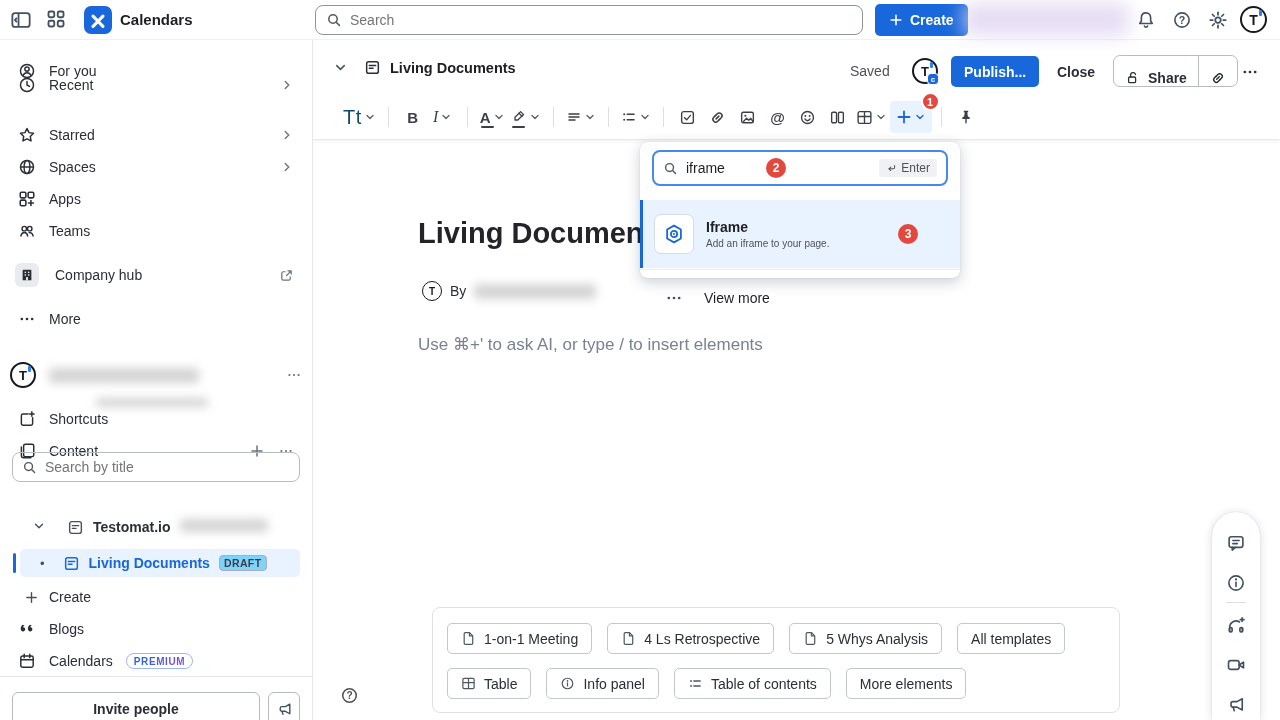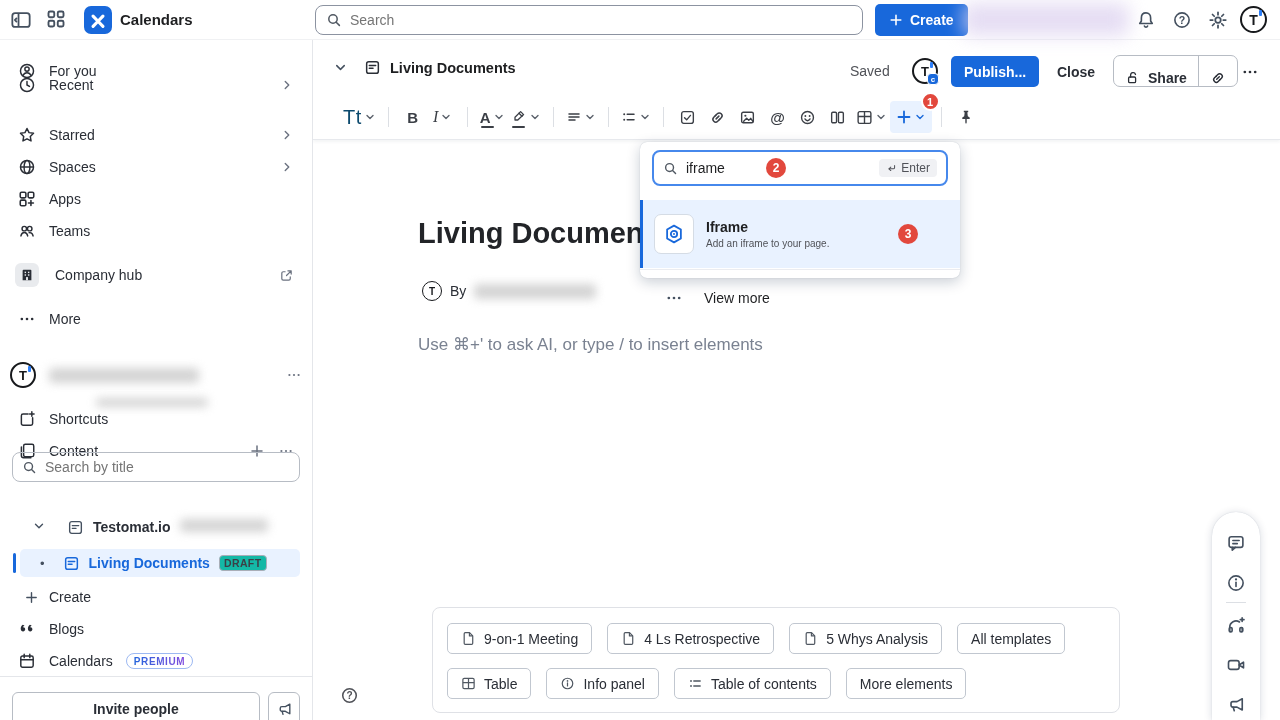--- a/index.html
+++ b/index.html
@@ -34,21 +34,21 @@
   .navitem { position:absolute; left:8px; width:296px; height:32px; border-radius:6px; display:flex;
     align-items:center; gap:13px; padding:0 10px; font-size:14px; color:#2A2E36; cursor:pointer; }
   .navitem .lbl { flex:1; }
   .navitem .chev { color:#6B7280; }
   .blurbar { background:#c9c9c9; filter:blur(5px); border-radius:4px; opacity:.8; }
   .sb-search { position:absolute; left:12px; top:412px; width:288px; height:30px; border:1px solid #B7BCC4;
     border-radius:8px; display:flex; align-items:center; gap:8px; padding:0 9px; }
   .sb-search input { border:none; outline:none; font-size:14px; color:#505258; width:100%;
     font-family:inherit; background:transparent; }
   .draft-badge { font-size:10.5px; font-weight:700; color:#3B3F46; border:1.5px solid #A9AEB8;
-    border-radius:4px; padding:1px 4px; letter-spacing:.4px; background:#14b8a6; }
+    border-radius:4px; padding:1px 4px; letter-spacing:.4px; background:#7dd3fc; }
   .premium-badge { font-size:10px; font-weight:700; letter-spacing:.6px; padding:1.5px 7px;
     border:1px solid #9DB9F2; border-radius:9px; background:linear-gradient(90deg,#1868DB,#8F49DE);
     -webkit-background-clip:text; background-clip:text; color:transparent; }
   .invite-btn { position:absolute; left:12px; top:652px; width:248px; height:34px; border:1px solid #B7BCC4;
     border-radius:6px; background:#fff; font-size:14px; font-weight:700; color:#2A2E36;
     font-family:inherit; cursor:pointer; }
   .mega-btn { position:absolute; left:268px; top:652px; width:32px; height:34px; border:1px solid #B7BCC4;
     border-radius:6px; background:#fff; display:flex; align-items:center; justify-content:center;
     color:#44505F; cursor:pointer; }
 
@@ -596,21 +596,21 @@
 
   <div class="tpanel">
     <div class="trow">
       <button class="tplbtn">
         <span class="ticon">
             <svg width="15" height="15" viewBox="0 0 16 16" fill="none" stroke="currentColor" stroke-width="1.3" stroke-linejoin="round">
               <path d="M4.6 1.8h4.5l3.4 3.4v7.8a1.2 1.2 0 0 1-1.2 1.2H4.6a1.2 1.2 0 0 1-1.2-1.2V3a1.2 1.2 0 0 1 1.2-1.2z"></path>
               <path d="M9 1.8V5.2h3.5"></path>
             </svg>
           </span>
-        <span>9-on-1 Meeting</span>
+        <span>1-on-1 Meeting</span>
       </button>
       <button class="tplbtn">
         <span class="ticon">
             <svg width="15" height="15" viewBox="0 0 16 16" fill="none" stroke="currentColor" stroke-width="1.3" stroke-linejoin="round">
               <path d="M4.6 1.8h4.5l3.4 3.4v7.8a1.2 1.2 0 0 1-1.2 1.2H4.6a1.2 1.2 0 0 1-1.2-1.2V3a1.2 1.2 0 0 1 1.2-1.2z"></path>
               <path d="M9 1.8V5.2h3.5"></path>
             </svg>
           </span>
         <span>4 Ls Retrospective</span>
       </button>

